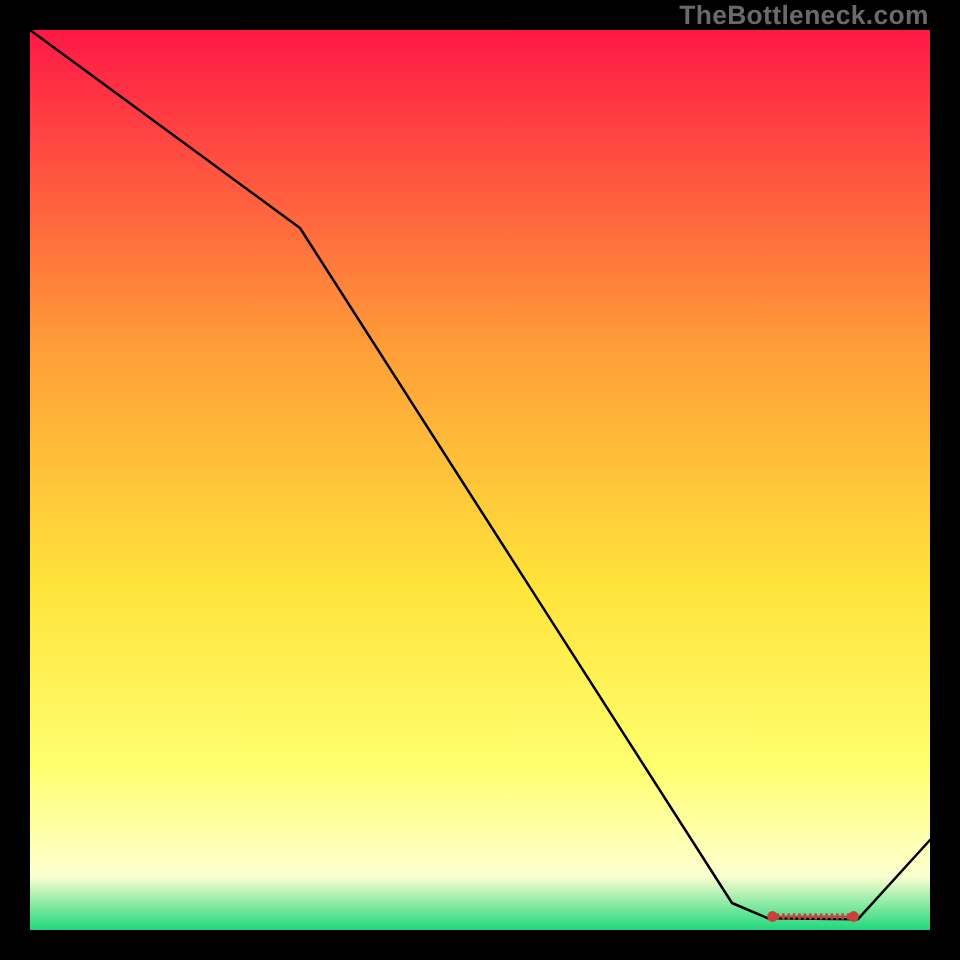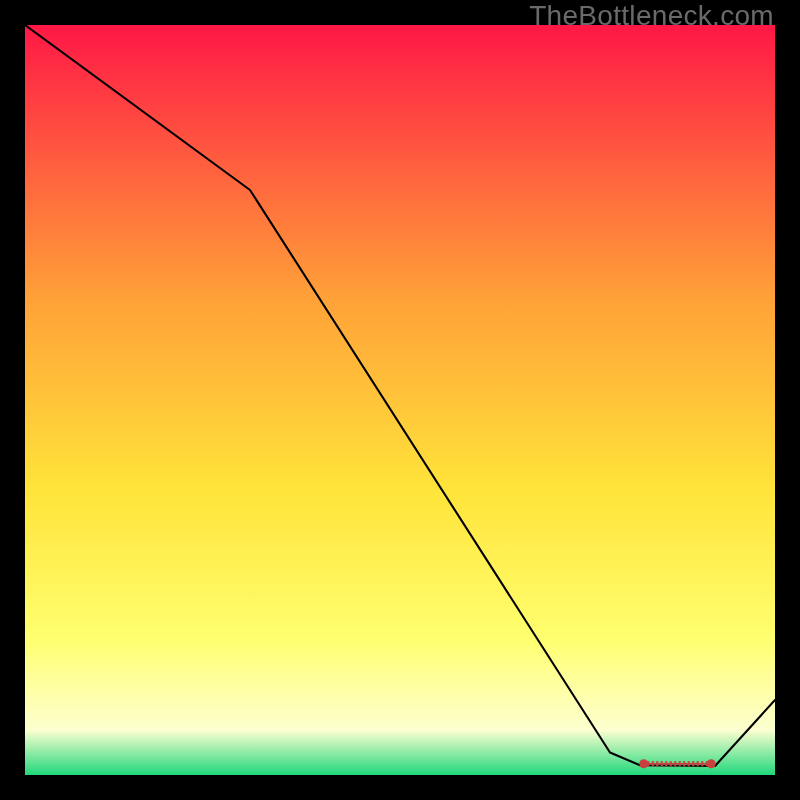--- a/index.html
+++ b/index.html
@@ -22,22 +22,22 @@
     left: 25px;
     top: 25px;
     width: 750px;
     height: 750px;
   }
   .watermark {
     position: absolute;
     top: 0px;
     right: 26px;
     color: #6a6a6a;
-    font-size: 28px;
-    font-weight: 400;
+    font-size: 22px;
+    font-weight: 700;
     letter-spacing: 0.3px;
     user-select: none;
   }
 </style>
 </head>
 <body>
 
 <div class="frame">
   <div class="watermark">TheBottleneck.com</div>
   <svg class="plot" viewBox="0 0 100 100" preserveAspectRatio="none">

